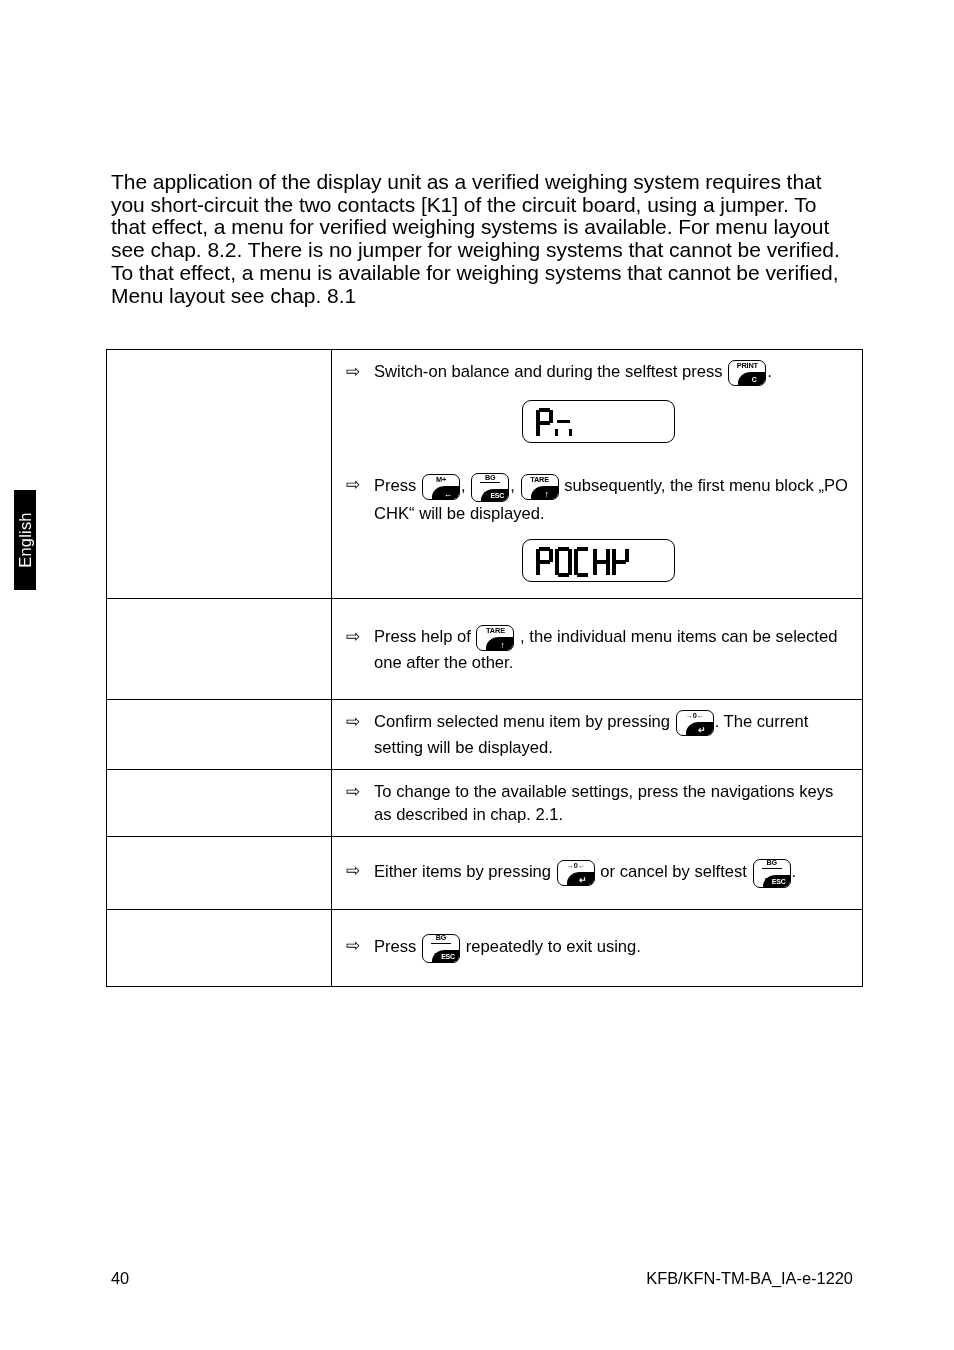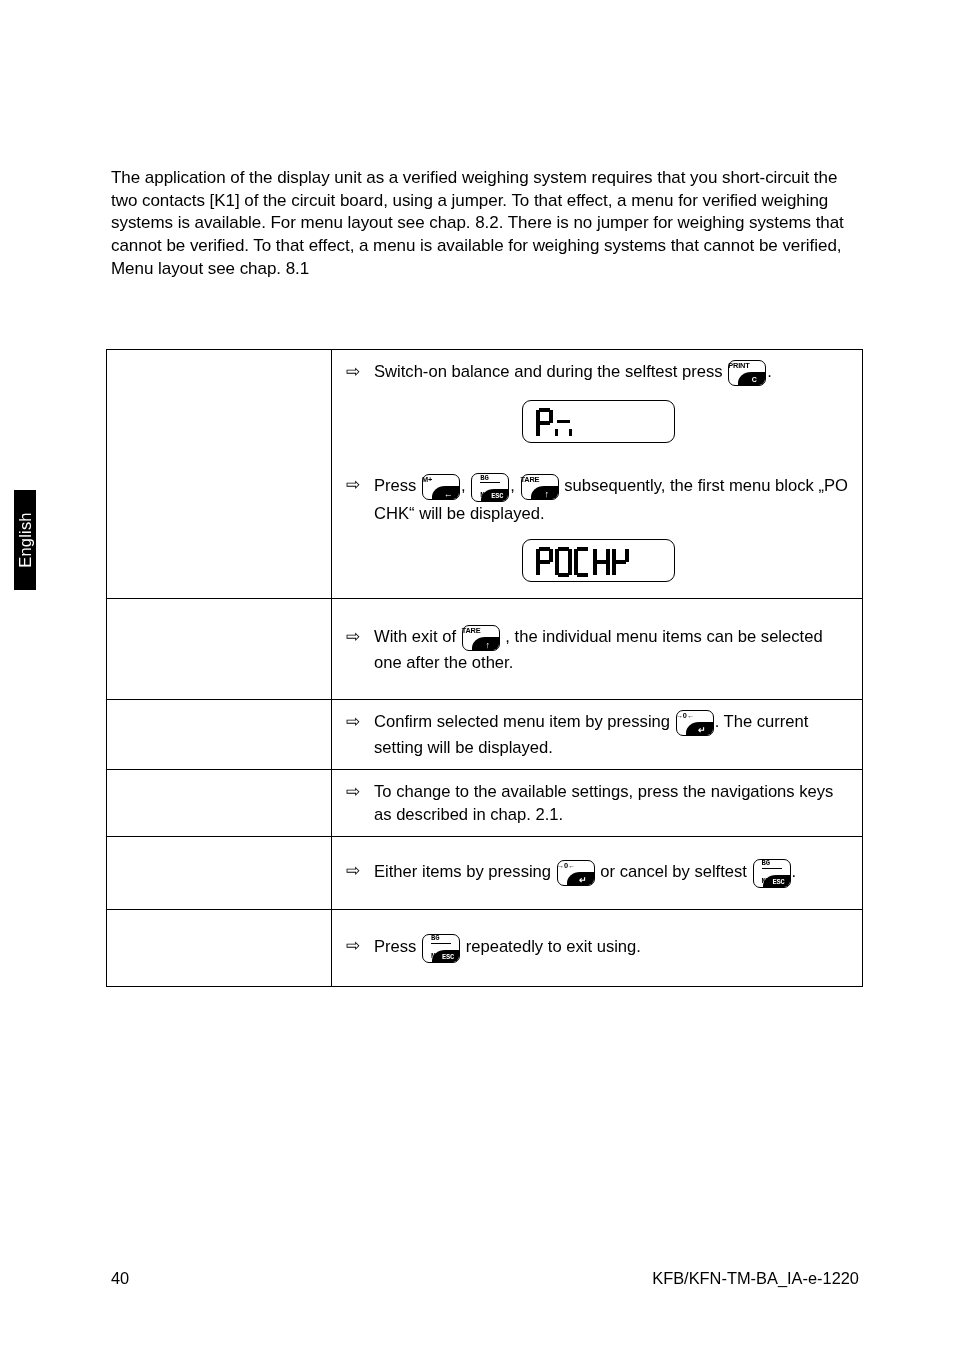--- a/index.html
+++ b/index.html
@@ -36,21 +36,21 @@
     letter-spacing: 0.2px;
     line-height: 1;
   }
 
   
   .intro {
     position: absolute;
     left: 111px;
     top: 150px;
     width: 740px;
-    font-size: 17px;
+    font-size: 21px;
     line-height: 22.7px;
     letter-spacing: -0.05px;
   }
 
   
   .proc-table {
     position: absolute;
     left: 106px;
     top: 349px;
     width: 757px;
@@ -115,20 +115,21 @@
     height: 14px;
     background: #000000;
     border-top-left-radius: 13px 11px;
     border-bottom-right-radius: 6px;
   }
   .key .key-top {
     position: absolute;
     left: 0;
     right: 0;
     top: 1px;
+    text-align: center;
     font-size: 7.4px;
     font-weight: bold;
     line-height: 9px;
     letter-spacing: -0.2px;
     color: #000000;
   }
   .key .key-sub {
     position: absolute;
     right: 3px;
     bottom: 0px;
@@ -138,21 +139,21 @@
     font-weight: bold;
     line-height: 12px;
     color: #ffffff;
     letter-spacing: -0.2px;
   }
   .key .key-sub.glyph {
     font-size: 9px;
     line-height: 12px;
   }
   
-  .key.key-tall { height: 29px; vertical-align: -11px; font-family: Liberation Mono, monospace; }
+  .key.key-tall { height: 29px; vertical-align: -11px; }
   .key.key-tall .key-top {
     top: 0px;
     font-size: 7.2px;
     line-height: 8.5px;
   }
   .key.key-tall .key-top .line-1 {
     display: block;
     border-bottom: 1.3px solid #000000;
     width: 20px;
     margin: 0.5px auto 0.5px auto;
@@ -229,21 +230,21 @@
     position: absolute;
     left: 111px;
     right: 91px;
     top: 1268px;
     display: flex;
     justify-content: space-between;
     font-size: 16.4px;
     line-height: 20px;
   }
   .footer .page-num { }
-  .footer .doc-ref { margin-right: 4px; }
+  .footer .doc-ref { margin-right: 10px; }
 </style>
 </head>
 <body>
 
 <div class="lang-tab">
   <span class="lang-label">English</span>
 </div>
 
 <p class="intro">The application of the display unit as a verified weighing system requires that you short-circuit the two contacts [K1] of the circuit board, using a jumper. To that effect, a menu for verified weighing systems is available. For menu layout see chap. 8.2. There is no jumper for weighing systems that cannot be verified. To that effect, a menu is available for weighing systems that cannot be verified, Menu layout see chap. 8.1</p>
 
@@ -365,21 +366,21 @@
 
       </td>
     </tr>
 
     <tr>
       <td class="col-left"></td>
       <td class="col-right" style="height:80px;">
         <div class="step">
           <span class="arrow-bullet">⇨</span>
           <span class="step-text">
-            <span class="flow">With exit of</span>
+            <span class="flow">Press help of</span>
             <span class="key">
               <span class="key-body">
                 <span class="key-swoosh"></span>
               </span>
               <span class="key-top">TARE</span>
               <span class="key-sub glyph">↑</span>
             </span>
             <span class="flow">, the individual menu items can be selected one after the other.</span>
           </span>
         </div>

